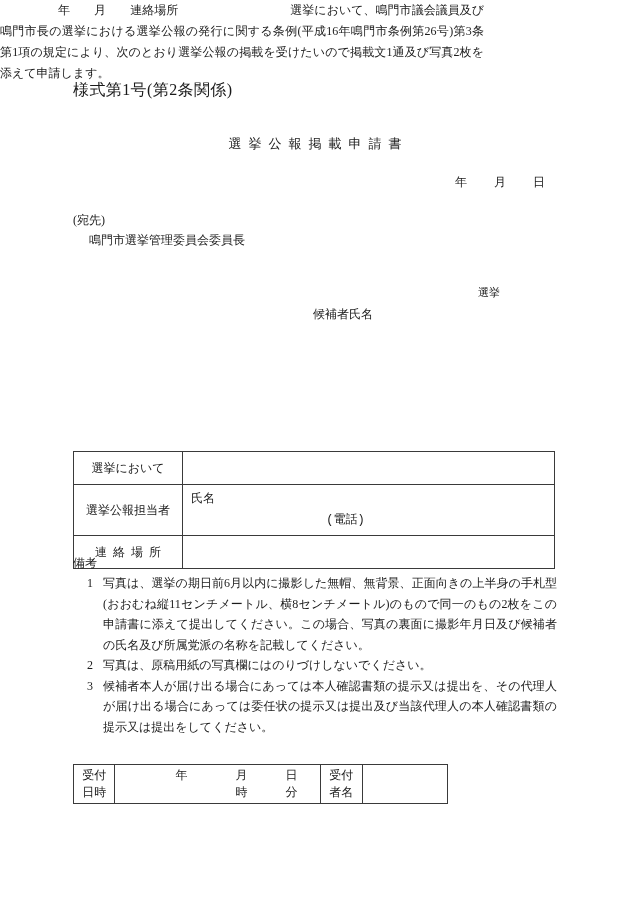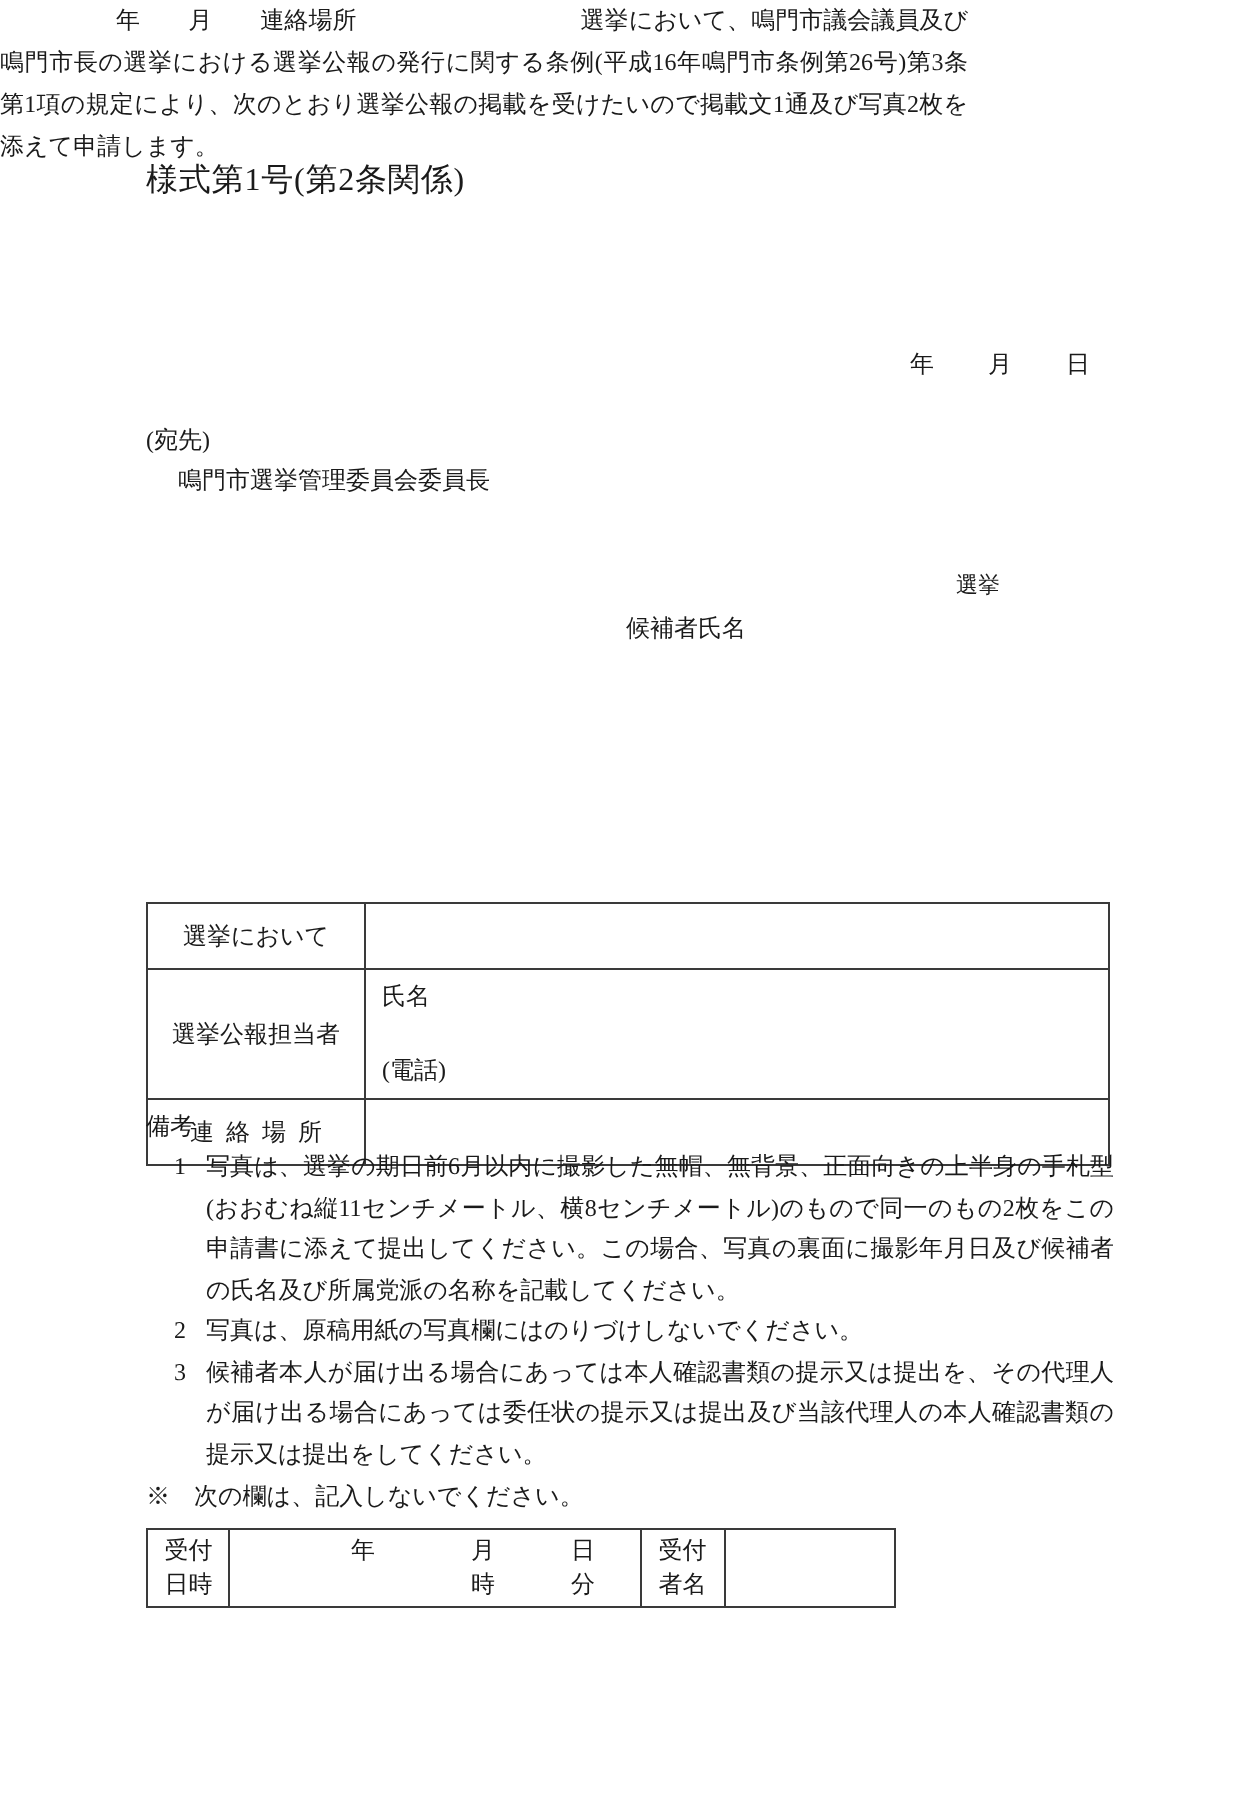--- a/index.html
+++ b/index.html
@@ -104,23 +104,24 @@
   #main-table .label-cell.spaced {
     letter-spacing: 6px;
     text-indent: 6px;
   }
   #main-table .value-cell {
     padding: 5px 8px;
   }
   #main-table .row-tall .label-cell { height: 44px; }
   .tel-line {
     display: block;
-    text-align: left;
+    text-align: center;
     padding-right: 46px;
-    margin-top: 20px;
+    margin-top: 4px;
+    font-family: Liberation Mono, monospace;
   }
 
   
   #notes-heading {
     left: 73px; top: 555px;
     font-size: 12px;
   }
   #notes-list {
     position: absolute;
     left: 73px; top: 573px;
@@ -188,20 +189,21 @@
   .rc-datetime .u3 { display: inline-block; width: 50px; text-align: right; }
   .rc-blank { width: 86px; }
 </style>
 </head>
 <body>
 
 <div class="page">
 
   <div class="abs" id="form-number">様式第1号(第2条関係)</div>
 
+  <div id="doc-title">選挙公報掲載申請書</div>
 
   <div class="abs" id="date-line">
     <span>年</span><span class="gap"></span><span>月</span><span class="gap"></span><span>日</span>
   </div>
 
   <div class="abs" id="addressee-label">(宛先)</div>
   <div class="abs" id="addressee-name">鳴門市選挙管理委員会委員長</div>
 
   <div class="abs" id="election-label">選挙</div>
   <div class="abs" id="candidate-label">候補者氏名</div>
@@ -240,23 +242,20 @@
     <div class="note-item">
       <div class="note-num">2</div>
       <div class="note-text">写真は、原稿用紙の写真欄にはのりづけしないでください。</div>
     </div>
     <div class="note-item">
       <div class="note-num">3</div>
       <div class="note-text">候補者本人が届け出る場合にあっては本人確認書類の提示又は提出を、その代理人が届け出る場合にあっては委任状の提示又は提出及び当該代理人の本人確認書類の提示又は提出をしてください。</div>
     </div>
   </div>
 
-  <div class="abs" id="notice-line">
-    <span>※</span><span class="mark-gap"></span><span>次の欄は、記入しないでください。</span>
-  </div>
 
   <table id="receipt-table">
     <tbody>
       <tr>
         <td class="rc-label">
           <span>受付</span>
           <span>日時</span>
         </td>
         <td class="rc-datetime">
           <span class="dt-row">

